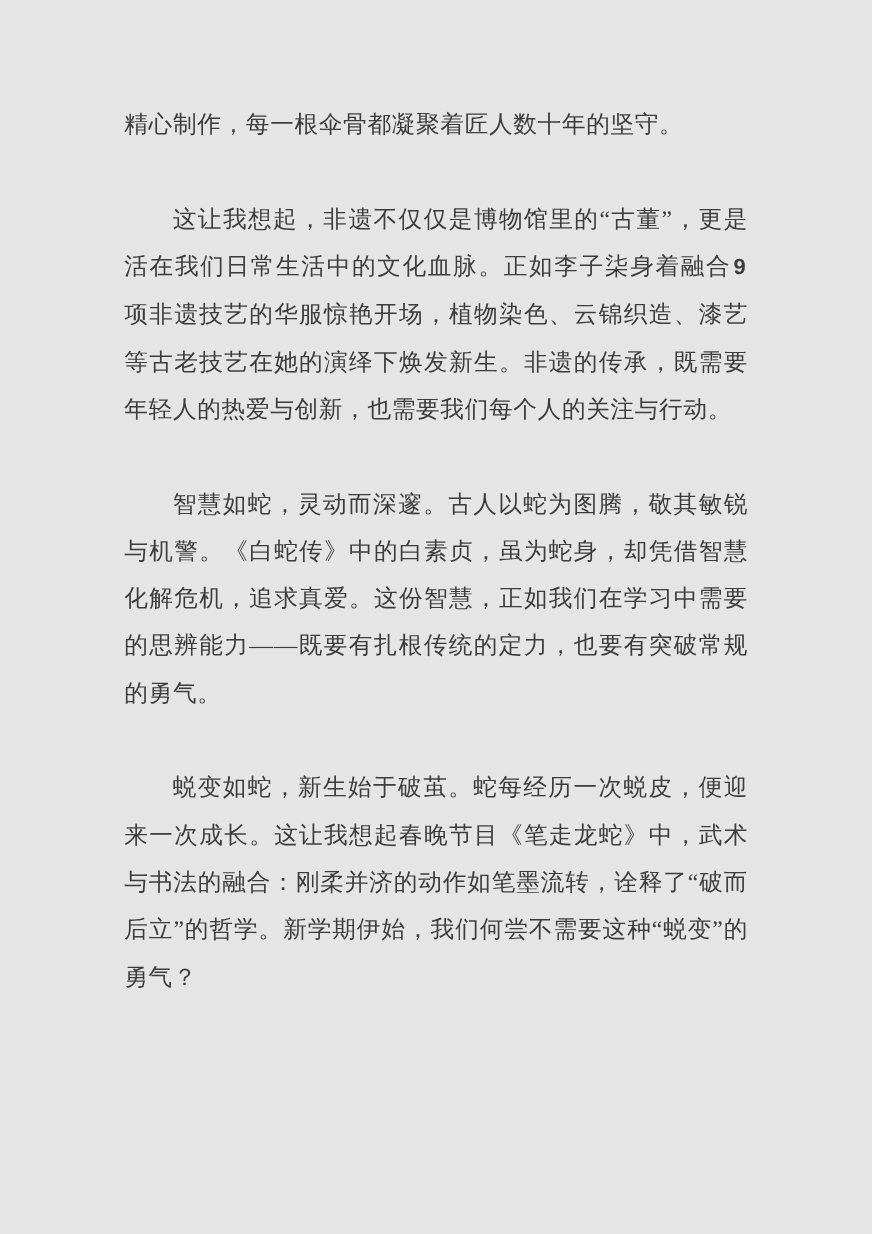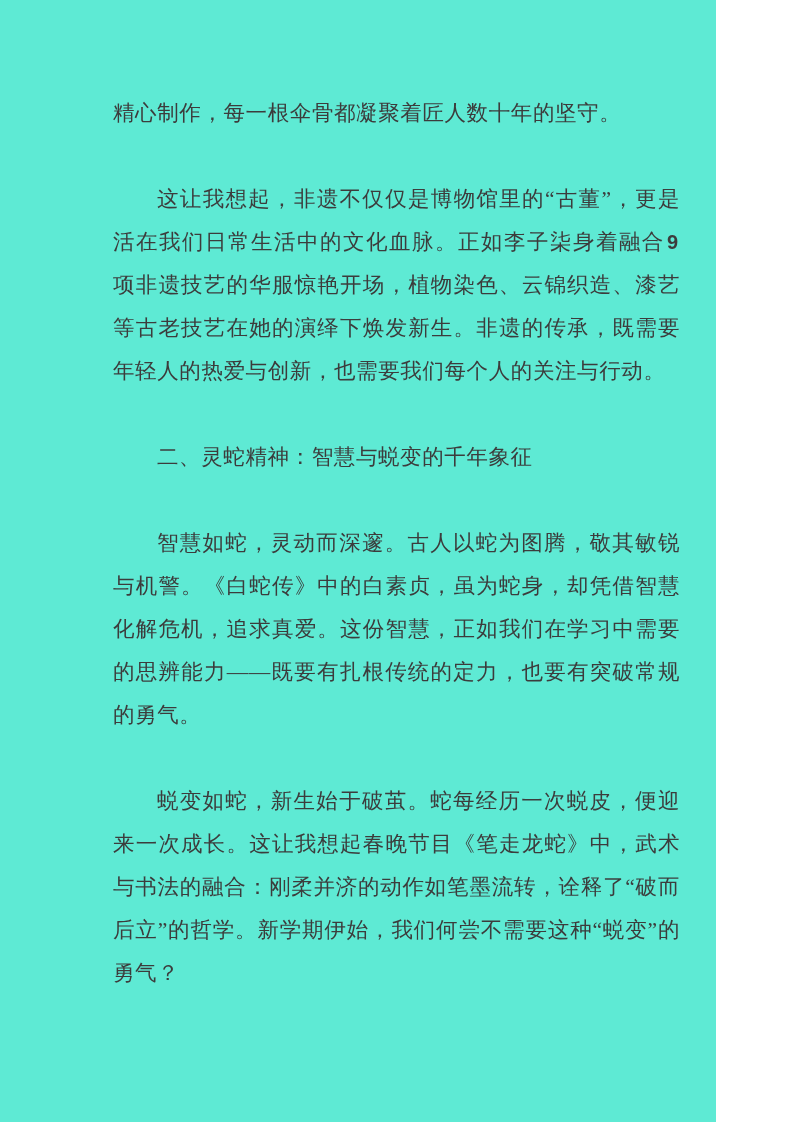--- a/index.html
+++ b/index.html
@@ -8,23 +8,23 @@
     padding: 0;
     background: #ffffff;
   }
 
   body {
     font-family: "Liberation Serif", "DejaVu Serif", serif;
   }
 
   .page {
     position: relative;
-    width: 716px;
+    width: 793px;
     height: 1122px;
-    background: #5eead4;
+    background: #e5e5e5;
     box-sizing: border-box;
     overflow: hidden;
   }
 
   .page-body {
     position: absolute;
     left: 113px;
     top: 92px;
     width: 567px;
   }
@@ -70,21 +70,20 @@
 </head>
 <body>
 
 <div class="page">
   <div class="page-body">
 
     <p class="doc-para">精心制作，每一根伞骨都凝聚着匠人数十年的坚守。</p>
 
     <p class="doc-para indent"><span>这让我想起，非遗不仅仅是博物馆里的“古董”，更是活在我们日常生活中的文化血脉。正如李子柒身着融合</span><span class="num">9</span><span>项非遗技艺的华服惊艳开场，植物染色、云锦织造、漆艺等古老技艺在她的演绎下焕发新生。非遗的传承，既需要年轻人的热爱与创新，也需要我们每个人的关注与行动。</span></p>
 
-    <p class="doc-heading">二、灵蛇精神：智慧与蜕变的千年象征</p>
 
 
     <p class="doc-para indent">智慧如蛇，灵动而深邃。古人以蛇为图腾，敬其敏锐与机警。《白蛇传》中的白素贞，虽为蛇身，却凭借智慧化解危机，追求真爱。这份智慧，正如我们在学习中需要的思辨能力——既要有扎根传统的定力，也要有突破常规的勇气。</p>
 
     <p class="doc-para indent">蜕变如蛇，新生始于破茧。蛇每经历一次蜕皮，便迎来一次成长。这让我想起春晚节目《笔走龙蛇》中，武术与书法的融合：刚柔并济的动作如笔墨流转，诠释了“破而后立”的哲学。新学期伊始，我们何尝不需要这种“蜕变”的勇气？</p>
 
   </div>
 </div>
 
 </body></html>

